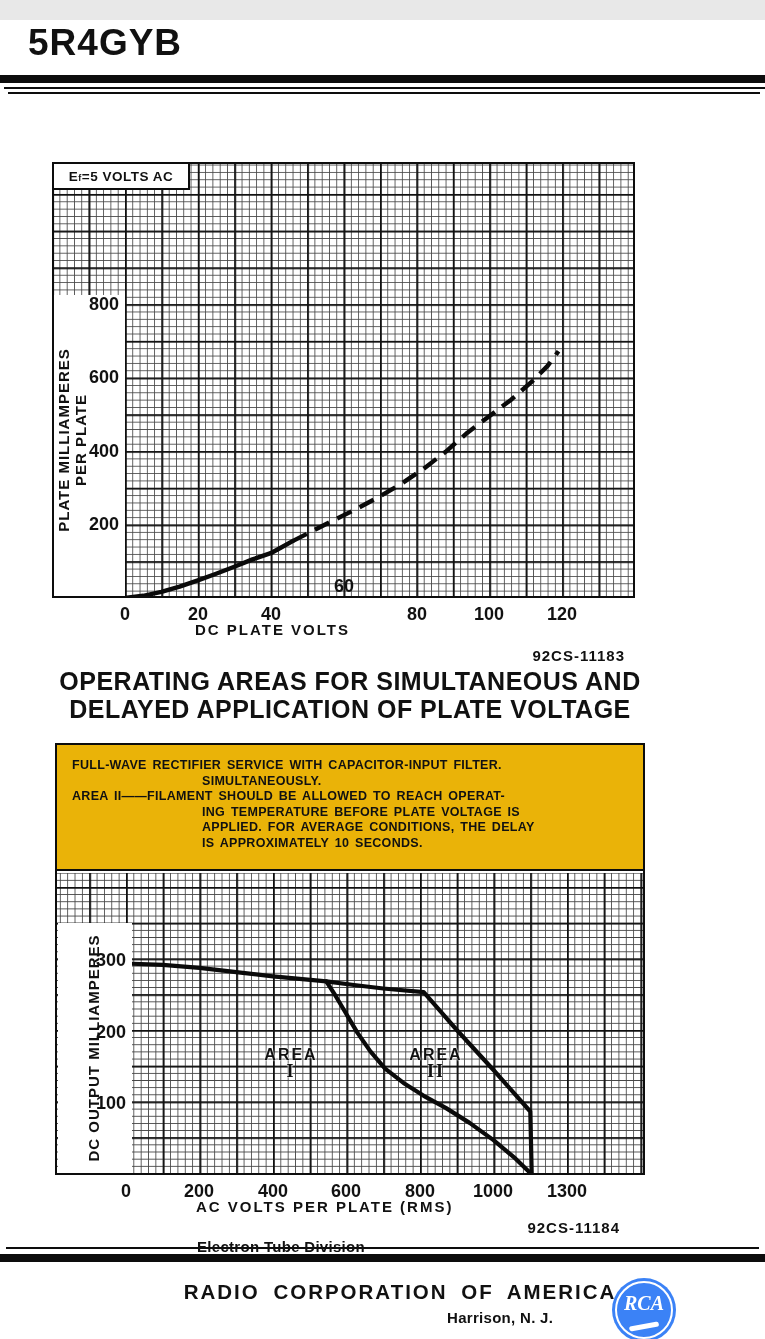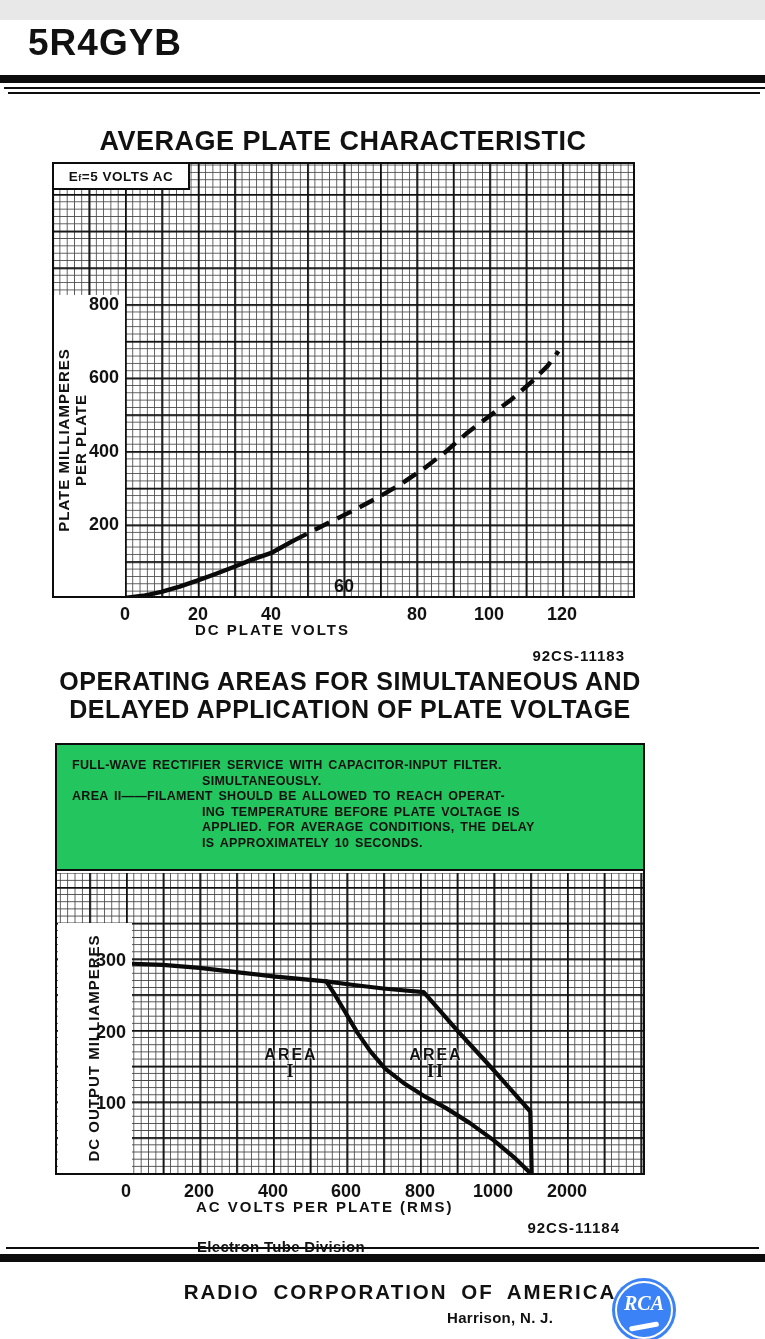--- a/index.html
+++ b/index.html
@@ -27,21 +27,21 @@
   #c1-ymask{left:54px;top:275px;width:71px;height:301px;}
   #c2-ymask{left:58px;top:903px;width:74px;height:250px;}
   .yrot{transform:rotate(-90deg);text-align:center;font-weight:bold;font-size:15px;
         line-height:17px;letter-spacing:1px;white-space:nowrap;}
   .tick{font-size:18px;font-weight:bold;line-height:20px;}
   .ytick{width:66px;text-align:right;}
   .xtick{width:56px;text-align:center;}
   .axis-label{font-weight:bold;font-size:15px;letter-spacing:2px;text-align:left;width:300px;}
   .fig{font-weight:bold;font-size:15px;letter-spacing:1px;text-align:right;width:160px;}
   
-  #notes{left:57px;top:725px;width:586px;height:126px;background:#22c55e;border-bottom:2px solid #0d0d0d;
+  #notes{left:57px;top:725px;width:586px;height:126px;background:#eab308;border-bottom:2px solid #0d0d0d;
          box-sizing:border-box;padding:13px 8px 0 15px;font-size:12.5px;font-weight:bold;
          line-height:15.6px;letter-spacing:.3px;word-spacing:2px;white-space:nowrap;}
   .note.ind{padding-left:130px;}
   
   .area-label{width:90px;text-align:center;font-weight:bold;font-size:16px;letter-spacing:2px;
               line-height:17px;text-shadow:0 0 2px #fff,0 0 2px #fff;}
   .area-roman{font-family:"Liberation Serif","DejaVu Serif",serif;font-size:18px;line-height:16px;}
   
   #company{left:150px;top:1260px;width:500px;text-align:center;font-size:20.5px;font-weight:bold;
            letter-spacing:2px;word-spacing:6px;}
@@ -59,21 +59,20 @@
 </head>
 <body>
 
 <div id="page">
 
   <div id="model" class="abs">5R4GYB</div>
   <div class="abs rule" style="left:0;top:55px;width:765px;height:8px;"></div>
   <div class="abs rule" style="left:4px;top:67px;width:761px;height:2px;"></div>
   <div class="abs rule" style="left:8px;top:72px;width:752px;height:1.5px;"></div>
 
-  <div id="c1-title" class="abs chart-title">AVERAGE PLATE CHARACTERISTIC</div>
 
   <div id="c1-frame" class="abs frame">
     <svg width="579" height="432">
       <defs>
         <pattern id="g1minor" x="71" y="434" width="7.286" height="7.346" patternUnits="userSpaceOnUse">
           <path d="M0 0.4 H7.286 M0.4 0 V7.346" stroke="#454545" stroke-width="0.9" fill="none"></path>
         </pattern>
         <pattern id="g1major" x="71" y="434" width="36.43" height="36.73" patternUnits="userSpaceOnUse">
           <path d="M0 0.9 H36.43 M0.9 0 V36.73" stroke="#101010" stroke-width="1.8" fill="none"></path>
         </pattern>
@@ -159,21 +158,21 @@
     <div>AREA</div>
     <div class="area-roman">II</div>
   </div>
 
   <div class="abs tick xtick" style="left:98px;top:1161px;">0</div>
   <div class="abs tick xtick" style="left:171px;top:1161px;">200</div>
   <div class="abs tick xtick" style="left:245px;top:1161px;">400</div>
   <div class="abs tick xtick" style="left:318px;top:1161px;">600</div>
   <div class="abs tick xtick" style="left:392px;top:1161px;">800</div>
   <div class="abs tick xtick" style="left:465px;top:1161px;">1000</div>
-  <div class="abs tick xtick" style="left:539px;top:1161px;">2000</div>
+  <div class="abs tick xtick" style="left:539px;top:1161px;">1300</div>
 
   <div class="abs axis-label" style="left:196px;top:1178px;">AC VOLTS PER PLATE (RMS)</div>
   <div class="abs fig" style="left:460px;top:1199px;">92CS-11184</div>
 
   <div class="abs rule" style="left:6px;top:1227px;width:753px;height:2px;"></div>
   <div class="abs rule" style="left:0;top:1234px;width:765px;height:8px;"></div>
 
   <div id="company" class="abs">RADIO CORPORATION OF AMERICA</div>
   <div id="division" class="abs">Electron Tube Division</div>
   <div id="location" class="abs">Harrison, N. J.</div>

